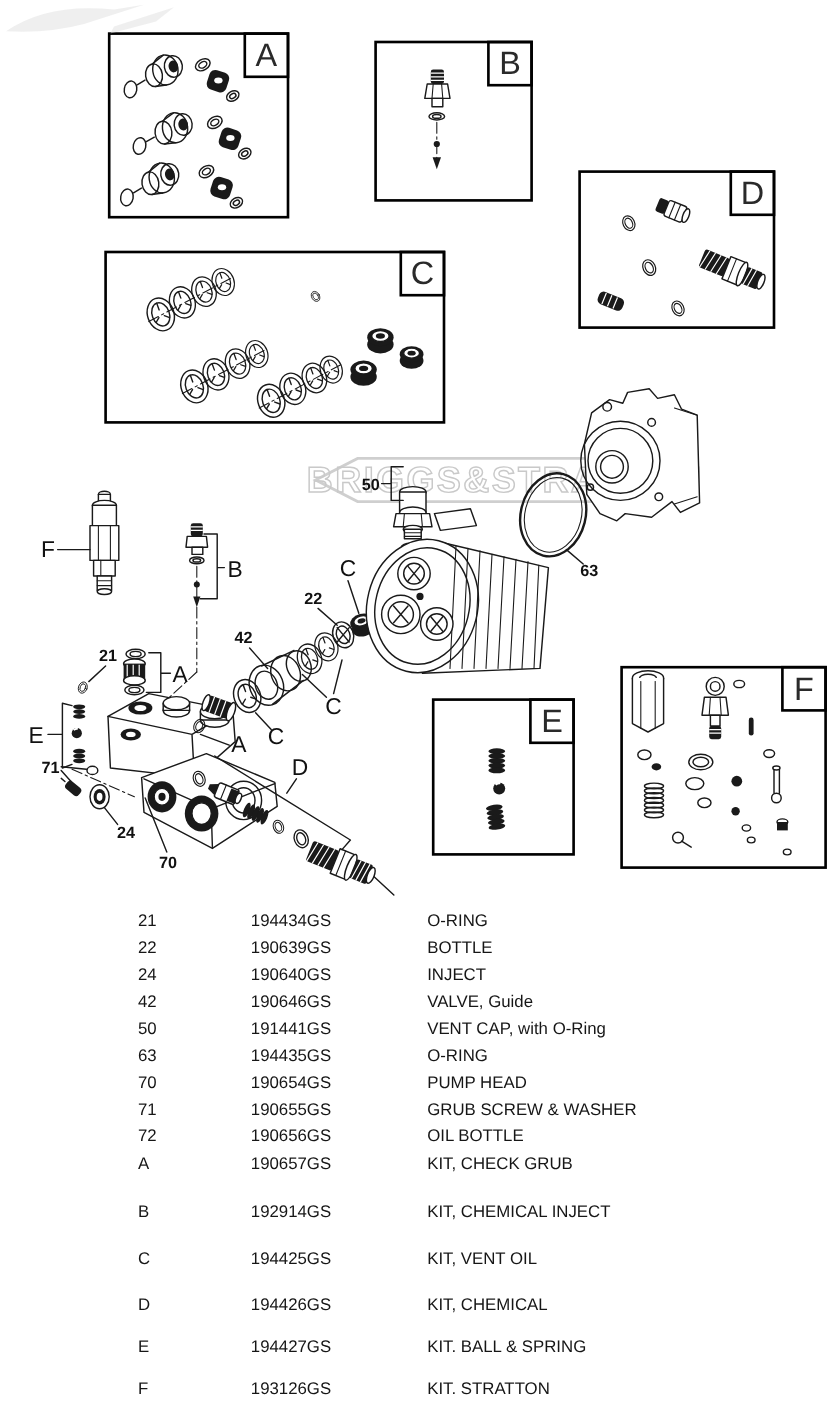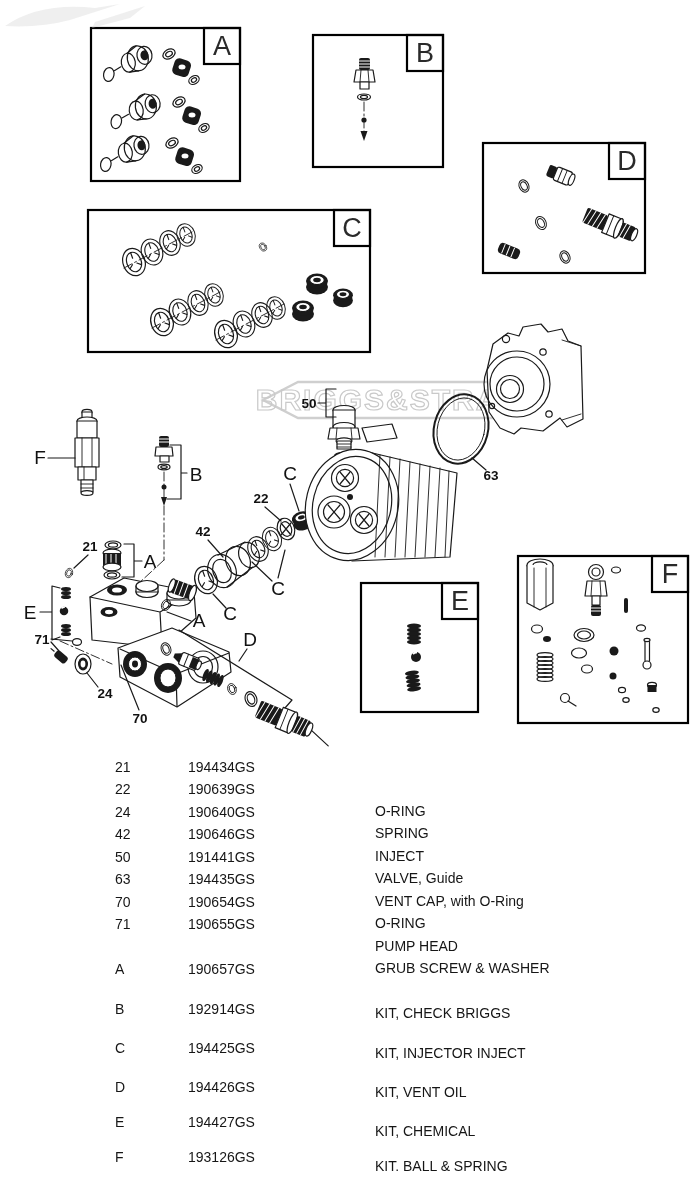--- a/index.html
+++ b/index.html
@@ -14,22 +14,22 @@
   .box{fill:none;stroke:#000;stroke-width:2.2;}
   .bl{font-size:27px;fill:#2a2a2a;text-anchor:middle;}
   .co{font-size:13.5px;font-weight:bold;fill:#111;text-anchor:middle;}
   .cl{font-size:19px;fill:#111;text-anchor:middle;}
   .wm{font-size:30px;font-weight:bold;letter-spacing:2px;fill:none;stroke:#c9c9c9;stroke-width:1.2;text-anchor:middle;}
   .dash{stroke-dasharray:9 3 2 3;}
   
   .ptable{position:absolute;left:0;top:0;width:699px;height:1179px;}
   .trow{position:absolute;left:0;width:699px;height:17px;font-size:14px;color:#161616;white-space:nowrap;}
   .c-ref{position:absolute;left:115px;}
-  .c-part{position:absolute;left:188px;}
-  .c-desc{position:absolute;left:375px;margin-top:44px;}
+  .c-part{position:absolute;left:209px;}
+  .c-desc{position:absolute;left:356px;}
   .wm2{position:absolute;left:425px;top:1088px;width:150px;height:36px;opacity:.45;}
 </style>
 </head>
 <body>
 
 <div class="stage">
 
 <svg width="699" height="748" viewBox="0 0 699 748">
   <defs>
     <g id="sealring">
@@ -495,21 +495,21 @@
 
   <div class="ptable">
       <div class="trow" style="top: 759px;">
         <span class="c-ref">21</span>
         <span class="c-part">194434GS</span>
         <span class="c-desc">O-RING</span>
       </div>
       <div class="trow" style="top: 781px;">
         <span class="c-ref">22</span>
         <span class="c-part">190639GS</span>
-        <span class="c-desc">SPRING</span>
+        <span class="c-desc">BOTTLE</span>
       </div>
       <div class="trow" style="top: 804px;">
         <span class="c-ref">24</span>
         <span class="c-part">190640GS</span>
         <span class="c-desc">INJECT</span>
       </div>
       <div class="trow" style="top: 826px;">
         <span class="c-ref">42</span>
         <span class="c-part">190646GS</span>
         <span class="c-desc">VALVE, Guide</span>
@@ -527,29 +527,34 @@
       <div class="trow" style="top: 894px;">
         <span class="c-ref">70</span>
         <span class="c-part">190654GS</span>
         <span class="c-desc">PUMP HEAD</span>
       </div>
       <div class="trow" style="top: 916px;">
         <span class="c-ref">71</span>
         <span class="c-part">190655GS</span>
         <span class="c-desc">GRUB SCREW &amp; WASHER</span>
       </div>
+      <div class="trow" style="top: 938px;">
+        <span class="c-ref">72</span>
+        <span class="c-part">190656GS</span>
+        <span class="c-desc">OIL BOTTLE</span>
+      </div>
       <div class="trow" style="top: 961px;">
         <span class="c-ref">A</span>
         <span class="c-part">190657GS</span>
-        <span class="c-desc">KIT, CHECK BRIGGS</span>
+        <span class="c-desc">KIT, CHECK GRUB</span>
       </div>
       <div class="trow" style="top: 1001px;">
         <span class="c-ref">B</span>
         <span class="c-part">192914GS</span>
-        <span class="c-desc">KIT, INJECTOR INJECT</span>
+        <span class="c-desc">KIT, CHEMICAL INJECT</span>
       </div>
       <div class="trow" style="top: 1040px;">
         <span class="c-ref">C</span>
         <span class="c-part">194425GS</span>
         <span class="c-desc">KIT, VENT OIL</span>
       </div>
       <div class="trow" style="top: 1079px;">
         <span class="c-ref">D</span>
         <span class="c-part">194426GS</span>
         <span class="c-desc">KIT, CHEMICAL</span>

